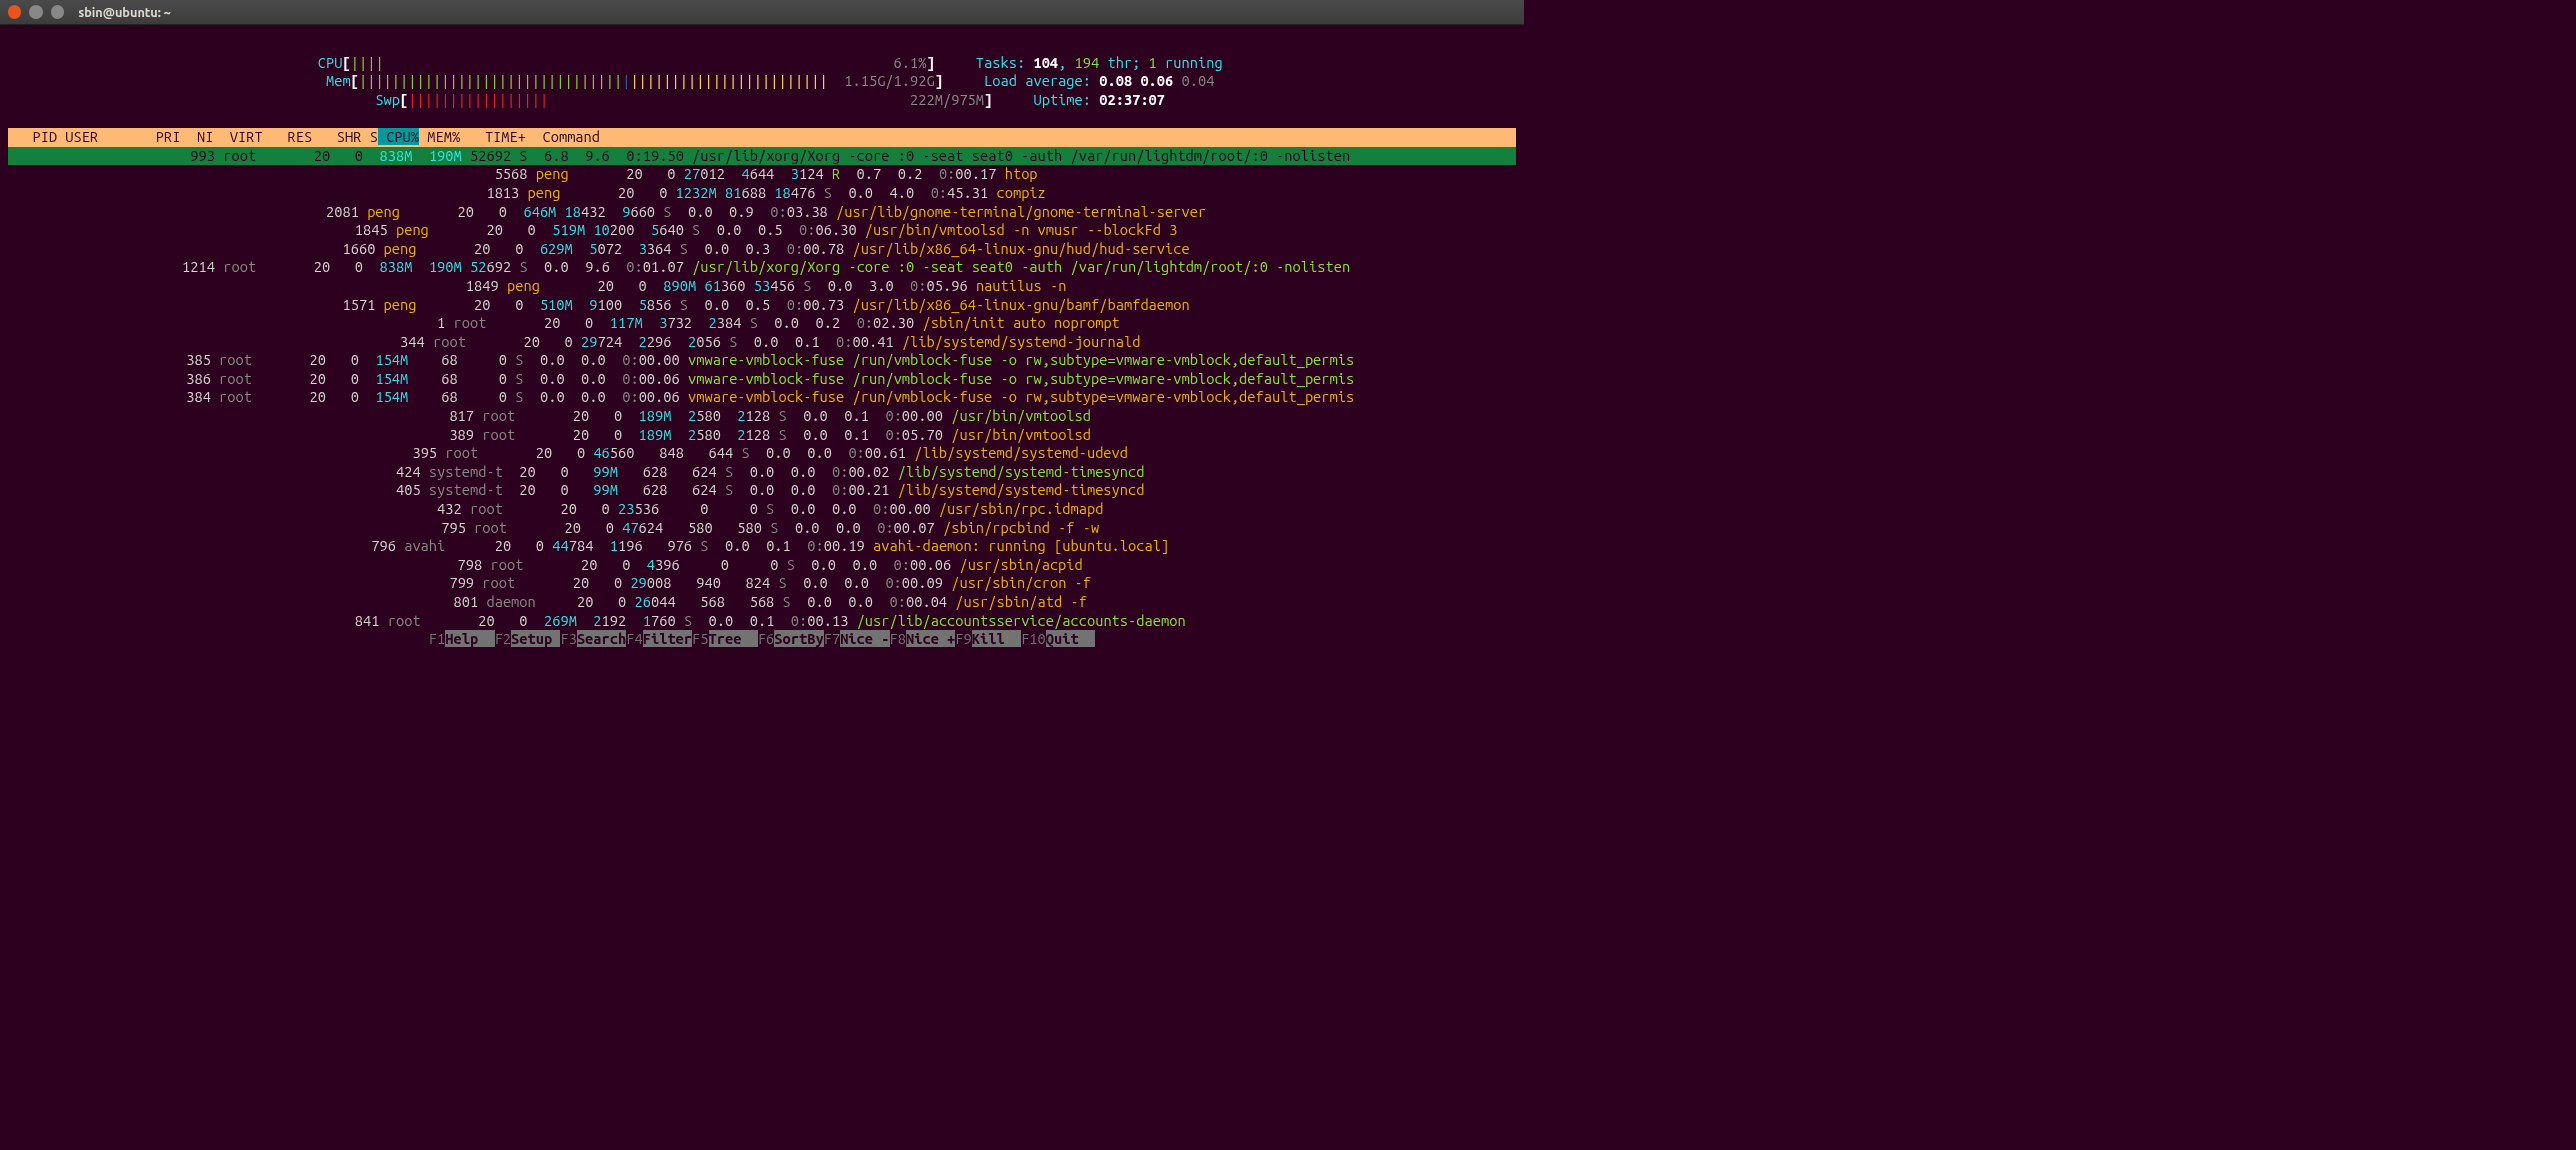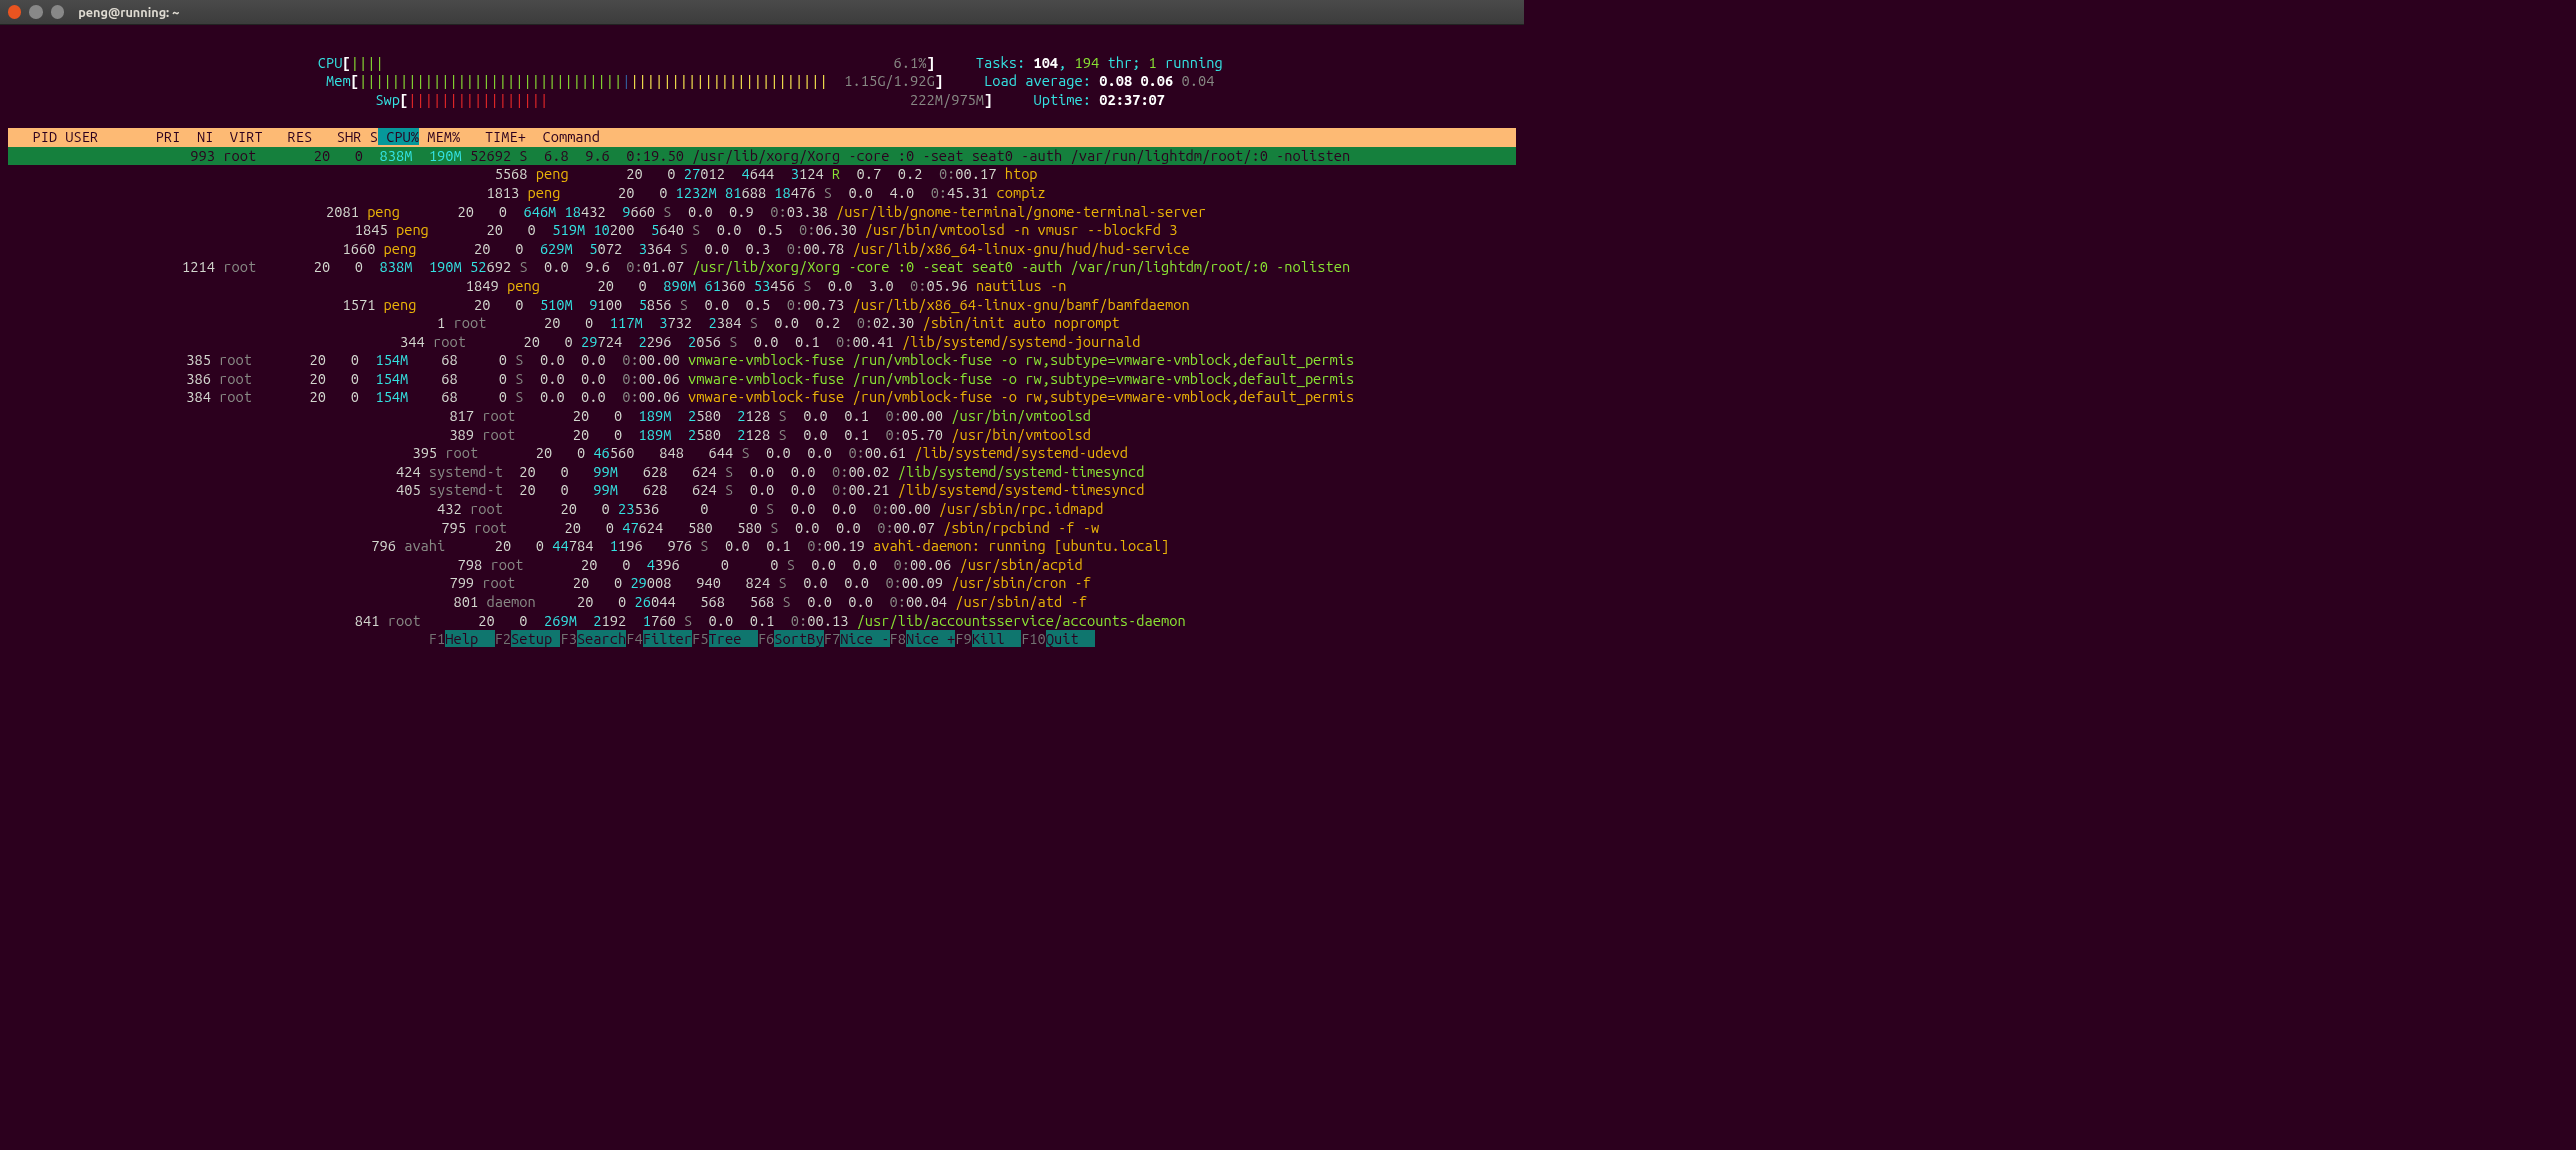--- a/index.html
+++ b/index.html
@@ -58,30 +58,31 @@
   .cursor-row .white { color: #2c001e; }
 
   .footer {
     position: relative;
     white-space: pre;
     padding: 0;
     margin-top: 0;
   }
   .fkey { color: #737373; }
   .flabel {
-    background: #0f766e;
+    background: #737373;
     color: #2c001e;
+    font-weight: bold;
   }
 
   .row { display: block; }
 </style>
 </head>
 <body>
 
 <div class="titlebar">
   <span class="wbtn close"></span>
   <span class="wbtn min"></span>
   <span class="wbtn max"></span>
-  <span class="titletext">peng@running: ~</span>
+  <span class="titletext">sbin@ubuntu: ~</span>
 </div>
 
 <div class="term" id="term"><span class="row"> </span><span class="row">  <span class="cyan">CPU</span><span class="whiteb">[</span><span class="greenb">||||</span>                                                              <span class="grey">6.1%</span><span class="whiteb">]</span>     <span class="cyan">Tasks: </span><span class="whiteb">104</span><span class="cyan">, </span><span class="greenb">194</span><span class="cyan"> thr; </span><span class="greenb">1</span><span class="cyan"> running</span></span><span class="row">  <span class="cyan">Mem</span><span class="whiteb">[</span><span class="greenb">||||||||||||||||||||||||||||||||</span><span class="blue">|</span><span class="yellowb">||||||||||||||||||||||||</span>  <span class="grey">1.15G/1.92G</span><span class="whiteb">]</span>     <span class="cyan">Load average: </span><span class="whiteb">0.08</span> <span class="whiteb">0.06</span> <span class="grey">0.04</span></span><span class="row">  <span class="cyan">Swp</span><span class="whiteb">[</span><span class="redb">|||||||||||||||||</span>                                            <span class="grey">222M/975M</span><span class="whiteb">]</span>     <span class="cyan">Uptime: </span><span class="whiteb">02:37:07</span></span><span class="row"> </span><span class="row hdr-row">   PID USER       PRI  NI  VIRT   RES   SHR S<span style="background:#06989a"> CPU%</span> MEM%   TIME+  Command                                                                                                                                                                                                        </span><span class="row cursor-row">  993 <span class="grey">root     </span>  20   0  <span class="cyan">838M</span>  <span class="cyan">190M</span> 52692 <span class="grey">S</span>  6.8  9.6  <span class="grey">0:</span>19.50 <span class="white">/usr/lib/xorg/Xorg -core :0 -seat seat0 -auth /var/run/lightdm/root/:0 -nolisten</span></span><span class="row"> 5568 <span class="white">peng     </span>  20   0 <span class="cyan">27</span>012  <span class="cyan">4</span>644  <span class="cyan">3</span>124 <span class="greenb">R</span>  0.7  0.2  <span class="grey">0:</span>00.17 <span class="white">htop</span></span><span class="row"> 1813 <span class="white">peng     </span>  20   0 <span class="cyan">1232M</span> <span class="cyan">81</span>688 <span class="cyan">18</span>476 <span class="grey">S</span>  0.0  4.0  <span class="grey">0:</span>45.31 <span class="white">compiz</span></span><span class="row"> 2081 <span class="white">peng     </span>  20   0  <span class="cyan">646M</span> <span class="cyan">18</span>432  <span class="cyan">9</span>660 <span class="grey">S</span>  0.0  0.9  <span class="grey">0:</span>03.38 <span class="white">/usr/lib/gnome-terminal/gnome-terminal-server</span></span><span class="row"> 1845 <span class="white">peng     </span>  20   0  <span class="cyan">519M</span> <span class="cyan">10</span>200  <span class="cyan">5</span>640 <span class="grey">S</span>  0.0  0.5  <span class="grey">0:</span>06.30 <span class="white">/usr/bin/vmtoolsd -n vmusr --blockFd 3</span></span><span class="row"> 1660 <span class="white">peng     </span>  20   0  <span class="cyan">629M</span>  <span class="cyan">5</span>072  <span class="cyan">3</span>364 <span class="grey">S</span>  0.0  0.3  <span class="grey">0:</span>00.78 <span class="white">/usr/lib/x86_64-linux-gnu/hud/hud-service</span></span><span class="row"> 1214 <span class="grey">root     </span>  20   0  <span class="cyan">838M</span>  <span class="cyan">190M</span> <span class="cyan">52</span>692 <span class="grey">S</span>  0.0  9.6  <span class="grey">0:</span>01.07 <span class="greenb">/usr/lib/xorg/Xorg -core :0 -seat seat0 -auth /var/run/lightdm/root/:0 -nolisten</span></span><span class="row"> 1849 <span class="white">peng     </span>  20   0  <span class="cyan">890M</span> <span class="cyan">61</span>360 <span class="cyan">53</span>456 <span class="grey">S</span>  0.0  3.0  <span class="grey">0:</span>05.96 <span class="white">nautilus -n</span></span><span class="row"> 1571 <span class="white">peng     </span>  20   0  <span class="cyan">510M</span>  <span class="cyan">9</span>100  <span class="cyan">5</span>856 <span class="grey">S</span>  0.0  0.5  <span class="grey">0:</span>00.73 <span class="white">/usr/lib/x86_64-linux-gnu/bamf/bamfdaemon</span></span><span class="row">    1 <span class="grey">root     </span>  20   0  <span class="cyan">117M</span>  <span class="cyan">3</span>732  <span class="cyan">2</span>384 <span class="grey">S</span>  0.0  0.2  <span class="grey">0:</span>02.30 <span class="white">/sbin/init auto noprompt</span></span><span class="row">  344 <span class="grey">root     </span>  20   0 <span class="cyan">29</span>724  <span class="cyan">2</span>296  <span class="cyan">2</span>056 <span class="grey">S</span>  0.0  0.1  <span class="grey">0:</span>00.41 <span class="white">/lib/systemd/systemd-journald</span></span><span class="row">  385 <span class="grey">root     </span>  20   0  <span class="cyan">154M</span>    68     0 <span class="grey">S</span>  0.0  0.0  <span class="grey">0:</span>00.00 <span class="greenb">vmware-vmblock-fuse /run/vmblock-fuse -o rw,subtype=vmware-vmblock,default_permis</span></span><span class="row">  386 <span class="grey">root     </span>  20   0  <span class="cyan">154M</span>    68     0 <span class="grey">S</span>  0.0  0.0  <span class="grey">0:</span>00.06 <span class="greenb">vmware-vmblock-fuse /run/vmblock-fuse -o rw,subtype=vmware-vmblock,default_permis</span></span><span class="row">  384 <span class="grey">root     </span>  20   0  <span class="cyan">154M</span>    68     0 <span class="grey">S</span>  0.0  0.0  <span class="grey">0:</span>00.06 <span class="white">vmware-vmblock-fuse /run/vmblock-fuse -o rw,subtype=vmware-vmblock,default_permis</span></span><span class="row">  817 <span class="grey">root     </span>  20   0  <span class="cyan">189M</span>  <span class="cyan">2</span>580  <span class="cyan">2</span>128 <span class="grey">S</span>  0.0  0.1  <span class="grey">0:</span>00.00 <span class="greenb">/usr/bin/vmtoolsd</span></span><span class="row">  389 <span class="grey">root     </span>  20   0  <span class="cyan">189M</span>  <span class="cyan">2</span>580  <span class="cyan">2</span>128 <span class="grey">S</span>  0.0  0.1  <span class="grey">0:</span>05.70 <span class="white">/usr/bin/vmtoolsd</span></span><span class="row">  395 <span class="grey">root     </span>  20   0 <span class="cyan">46</span>560   848   644 <span class="grey">S</span>  0.0  0.0  <span class="grey">0:</span>00.61 <span class="white">/lib/systemd/systemd-udevd</span></span><span class="row">  424 <span class="grey">systemd-t</span>  20   0   <span class="cyan">99M</span>   628   624 <span class="grey">S</span>  0.0  0.0  <span class="grey">0:</span>00.02 <span class="greenb">/lib/systemd/systemd-timesyncd</span></span><span class="row">  405 <span class="grey">systemd-t</span>  20   0   <span class="cyan">99M</span>   628   624 <span class="grey">S</span>  0.0  0.0  <span class="grey">0:</span>00.21 <span class="white">/lib/systemd/systemd-timesyncd</span></span><span class="row">  432 <span class="grey">root     </span>  20   0 <span class="cyan">23</span>536     0     0 <span class="grey">S</span>  0.0  0.0  <span class="grey">0:</span>00.00 <span class="white">/usr/sbin/rpc.idmapd</span></span><span class="row">  795 <span class="grey">root     </span>  20   0 <span class="cyan">47</span>624   580   580 <span class="grey">S</span>  0.0  0.0  <span class="grey">0:</span>00.07 <span class="white">/sbin/rpcbind -f -w</span></span><span class="row">  796 <span class="grey">avahi    </span>  20   0 <span class="cyan">44</span>784  <span class="cyan">1</span>196   976 <span class="grey">S</span>  0.0  0.1  <span class="grey">0:</span>00.19 <span class="white">avahi-daemon: running [ubuntu.local]</span></span><span class="row">  798 <span class="grey">root     </span>  20   0  <span class="cyan">4</span>396     0     0 <span class="grey">S</span>  0.0  0.0  <span class="grey">0:</span>00.06 <span class="white">/usr/sbin/acpid</span></span><span class="row">  799 <span class="grey">root     </span>  20   0 <span class="cyan">29</span>008   940   824 <span class="grey">S</span>  0.0  0.0  <span class="grey">0:</span>00.09 <span class="white">/usr/sbin/cron -f</span></span><span class="row">  801 <span class="grey">daemon   </span>  20   0 <span class="cyan">26</span>044   568   568 <span class="grey">S</span>  0.0  0.0  <span class="grey">0:</span>00.04 <span class="white">/usr/sbin/atd -f</span></span><span class="row">  841 <span class="grey">root     </span>  20   0  <span class="cyan">269M</span>  <span class="cyan">2</span>192  <span class="cyan">1</span>760 <span class="grey">S</span>  0.0  0.1  <span class="grey">0:</span>00.13 <span class="greenb">/usr/lib/accountsservice/accounts-daemon</span></span><span class="row footer"><span class="fkey">F1</span><span class="flabel">Help  </span><span class="fkey">F2</span><span class="flabel">Setup </span><span class="fkey">F3</span><span class="flabel">Search</span><span class="fkey">F4</span><span class="flabel">Filter</span><span class="fkey">F5</span><span class="flabel">Tree  </span><span class="fkey">F6</span><span class="flabel">SortBy</span><span class="fkey">F7</span><span class="flabel">Nice -</span><span class="fkey">F8</span><span class="flabel">Nice +</span><span class="fkey">F9</span><span class="flabel">Kill  </span><span class="fkey">F10</span><span class="flabel">Quit  </span></span></div>
 
 
 </body></html>

